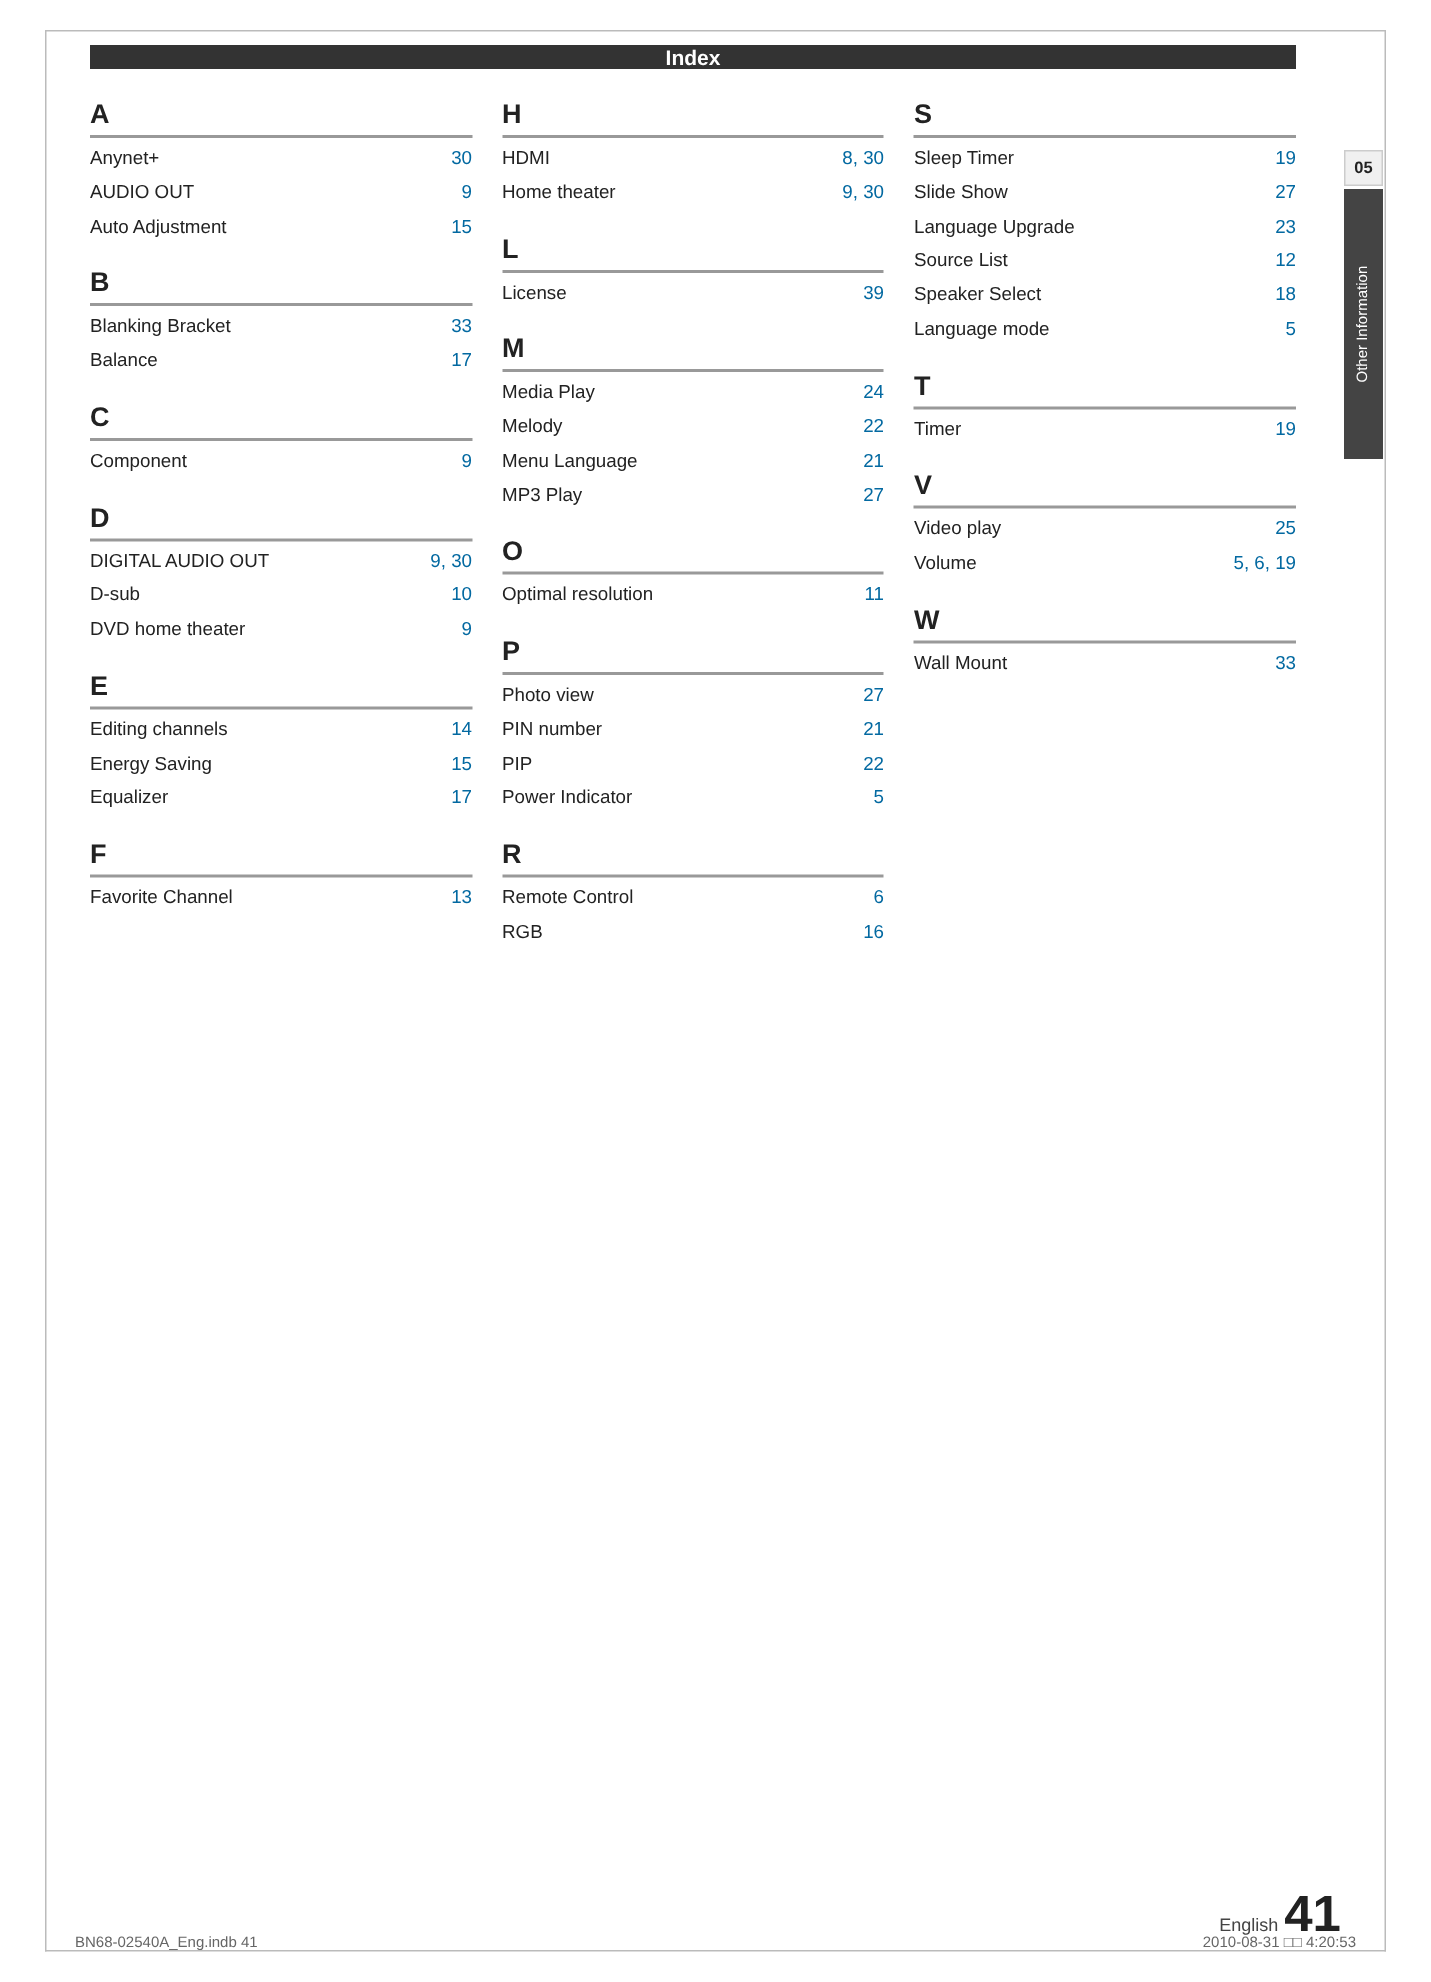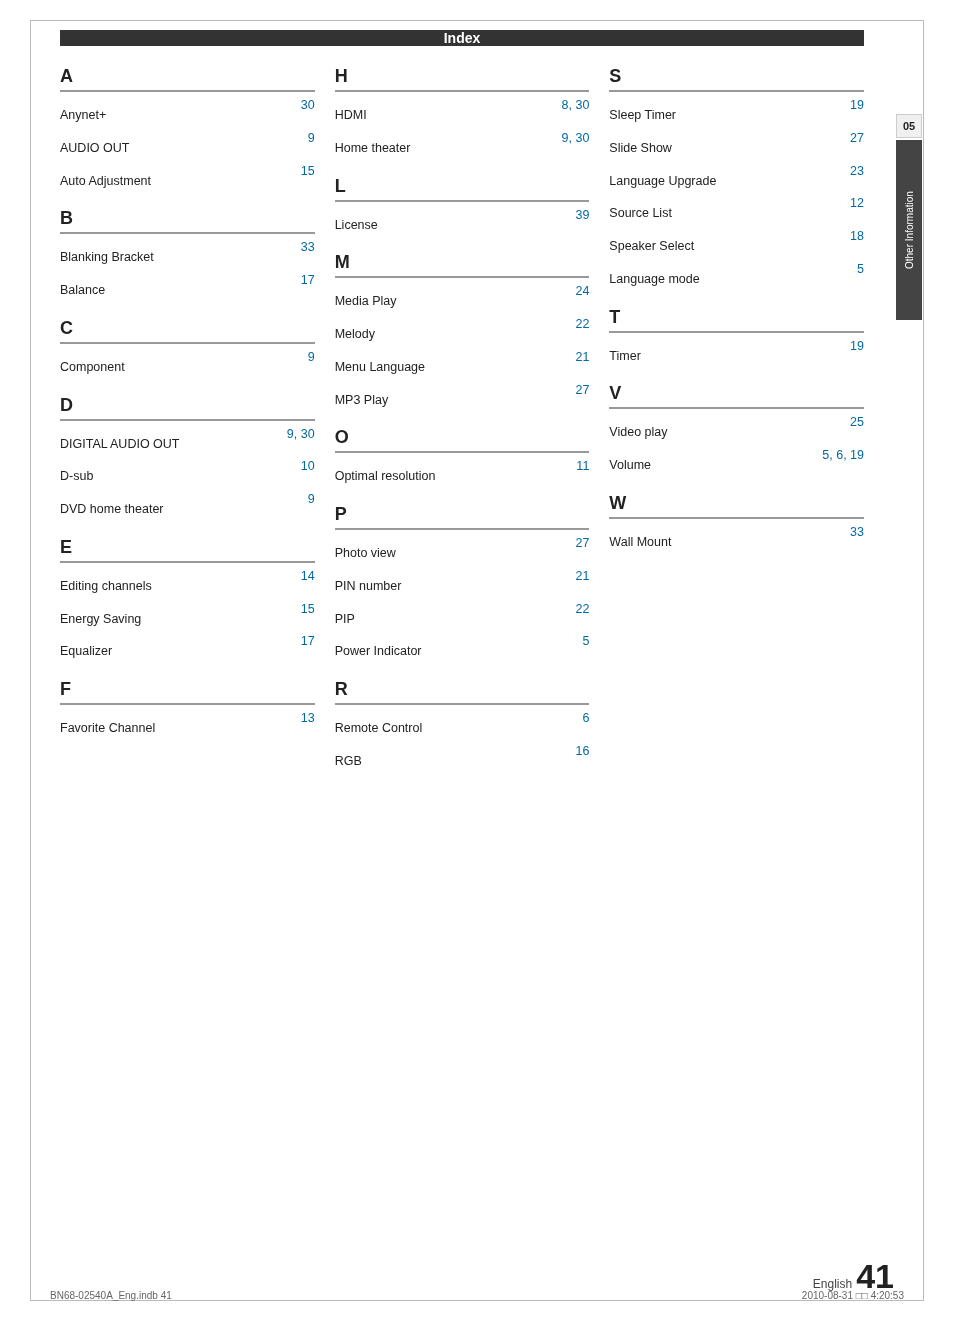--- a/index.html
+++ b/index.html
@@ -72,21 +72,20 @@
     .index-entry {
       display: flex;
       justify-content: space-between;
       padding: 2px 0;
       font-size: 12.5px;
       line-height: 1.5;
     }
 
     .entry-term {
       color: #222;
-      margin-top: 10px;
     }
 
     .entry-term.bold {
       font-weight: normal;
     }
 
     .entry-page {
       color: #0369a1;
       white-space: nowrap;
       margin-left: 8px;
@@ -139,21 +138,21 @@
       top: 20px;
       bottom: 20px;
       width: 1px;
       background: #bbb;
     }
 
     
     .side-tab-wrapper {
       position: absolute;
       right: 32px;
-      top: 114px;
+      top: 100px;
       width: 26px;
       display: flex;
       flex-direction: column;
       align-items: center;
     }
 
     .side-number-box {
       background: #f0f0f0;
       width: 26px;
       text-align: center;

